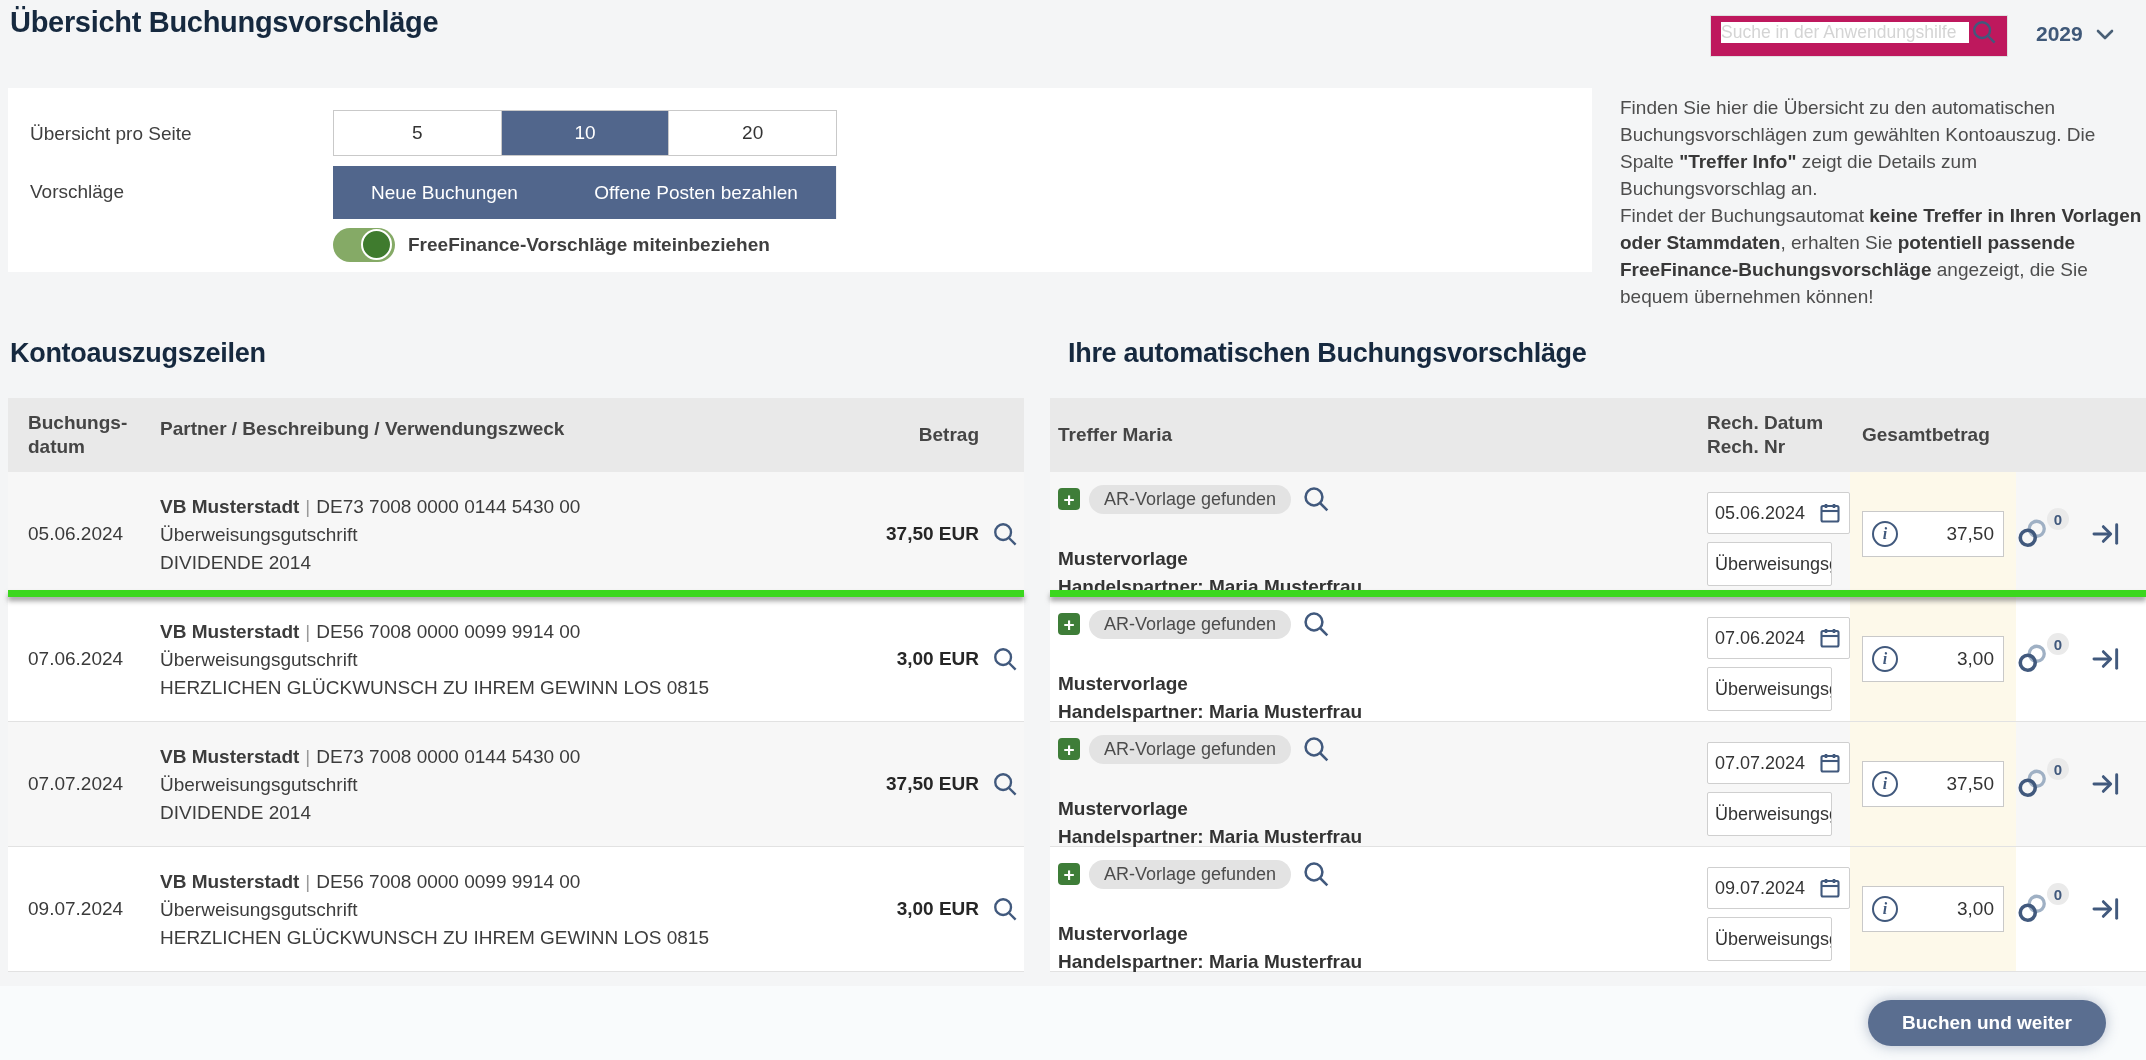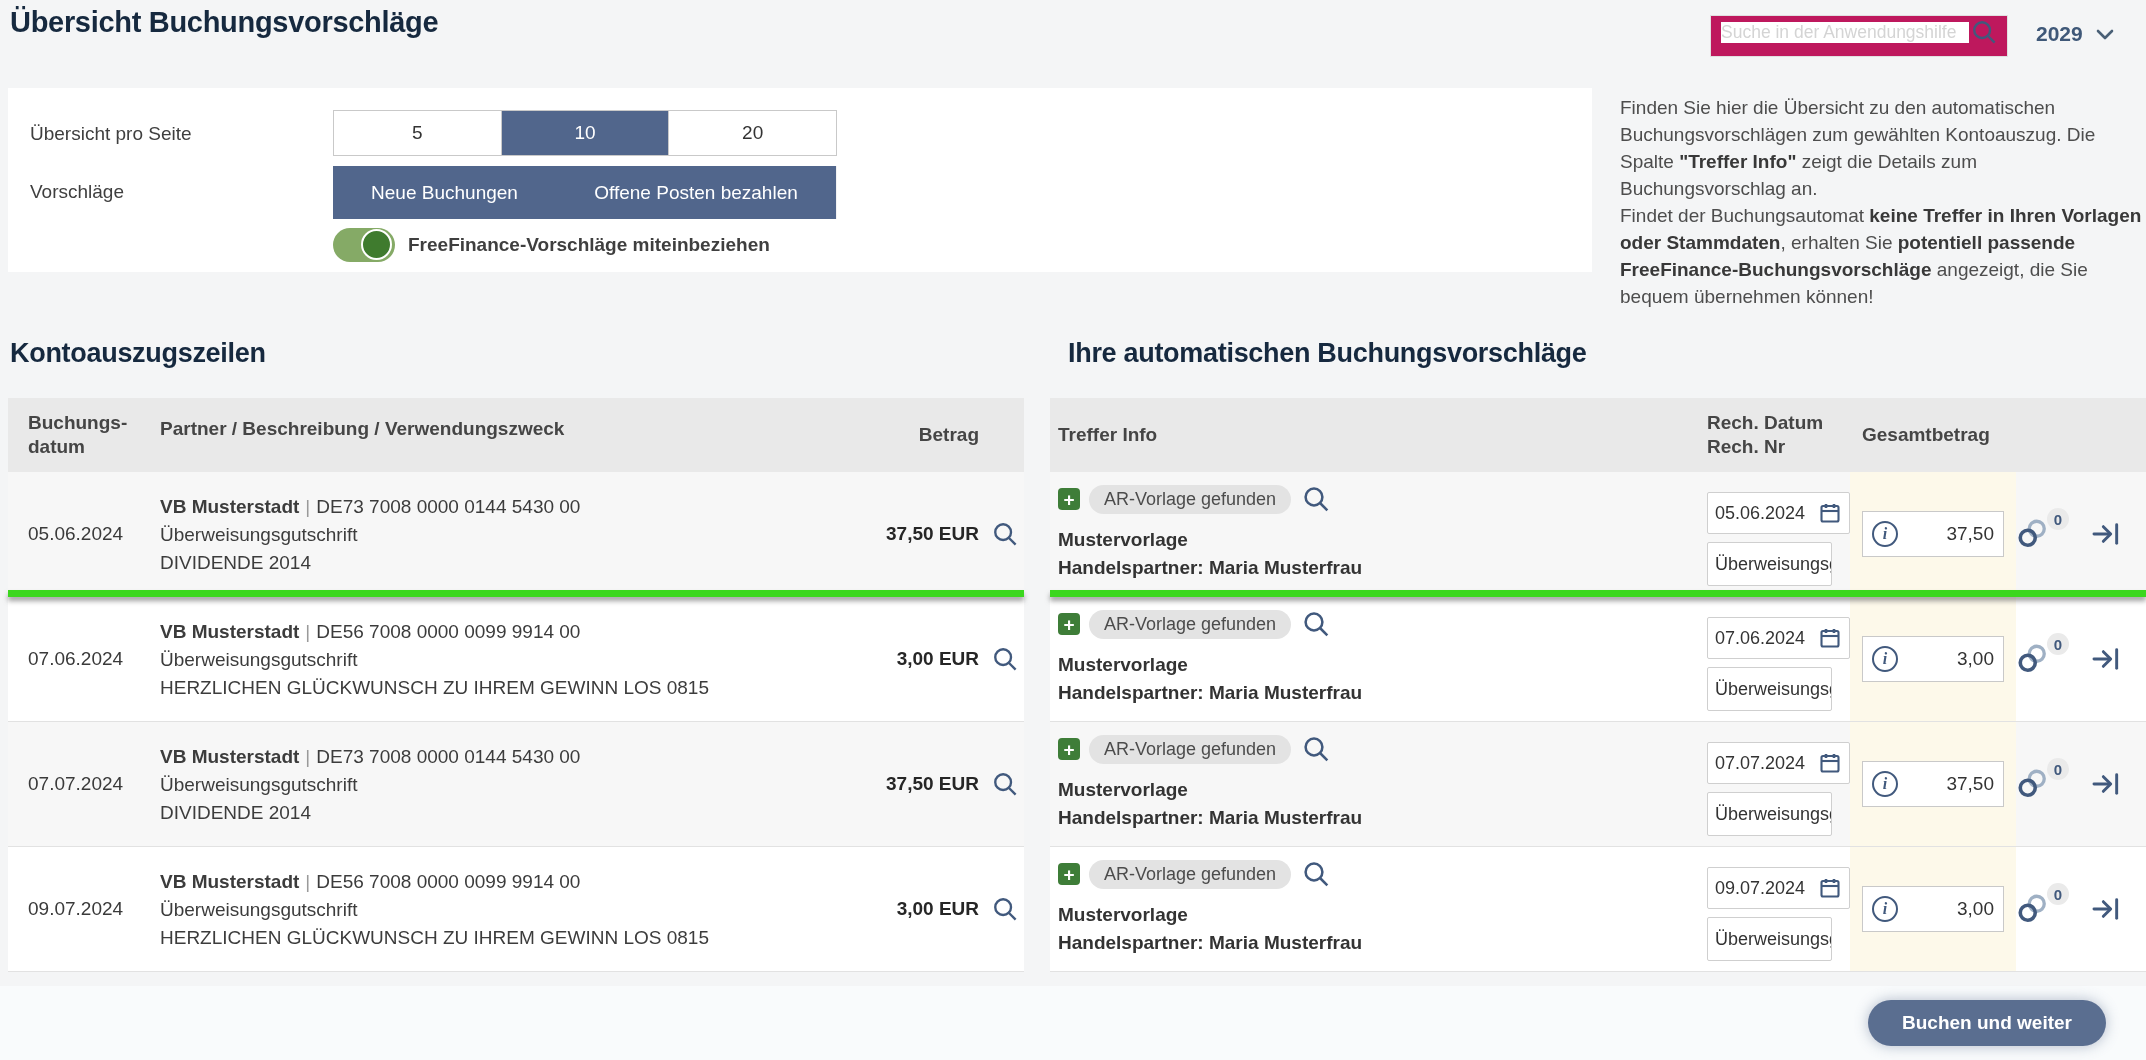--- a/index.html
+++ b/index.html
@@ -117,21 +117,21 @@
   .cell-treffer { position:absolute; left:8px; top:11px; width:640px; }
   .badge-line { display:flex; align-items:center; gap:9px; }
   .plus-ic {
     width:22px; height:22px; border-radius:4px; background:#3e7d38; color:#fff;
     font-size:19px; font-weight:700; display:flex; align-items:center; justify-content:center;
     line-height:1; cursor:pointer;
   }
   .pill {
     background:#e3e3e3; border-radius:15px; padding:4px 15px; font-size:18px; color:#4c4c4c;
   }
-  .t-template { font-size:19px; font-weight:700; color:#333; margin-top:11px; line-height:28px; }
+  .t-template { font-size:19px; font-weight:700; color:#333; margin-top:30px; line-height:28px; }
   .t-partner  { font-size:19px; font-weight:700; color:#333; line-height:28px; }
   .cell-rech { position:absolute; left:657px; top:20px; }
   .mini-input {
     background:#fff; border:1px solid #cfcfcf; border-radius:2px; color:#333;
     font-size:18px; display:flex; align-items:center; cursor:text;
   }
   .date-input { width:143px; height:42px; padding:0 7px; justify-content:space-between; }
   .type-input { width:125px; height:44px; padding:0 7px; margin-top:8px; overflow:hidden; white-space:nowrap; }
   .cell-cream { position:absolute; left:800px; top:0; width:166px; height:100%; background:#fdf9ea; }
   .amount-box {
@@ -287,21 +287,21 @@
       <svg width="30" height="30" viewBox="0 0 24 24" fill="none" stroke="currentColor" stroke-width="1.9">
           <circle cx="10.5" cy="10.5" r="6.3"></circle>
           <line x1="15.2" y1="15.2" x2="20.5" y2="20.5"></line>
         </svg>
     </span>
   </div>
 </div>
 
 <div class="tbl tbl-right">
   <div class="thead">
-    <div class="th" style="left:8px; top:25px;">Treffer Info</div>
+    <div class="th" style="left:8px; top:25px;">Treffer Maria</div>
     <div class="th" style="left:657px; top:13px;">
       <div>Rech. Datum</div>
       <div>Rech. Nr</div>
     </div>
     <div class="th" style="left:812px; top:25px;">Gesamtbetrag</div>
   </div>
 
   <div class="green-line"></div>
 
   <div class="row odd">

